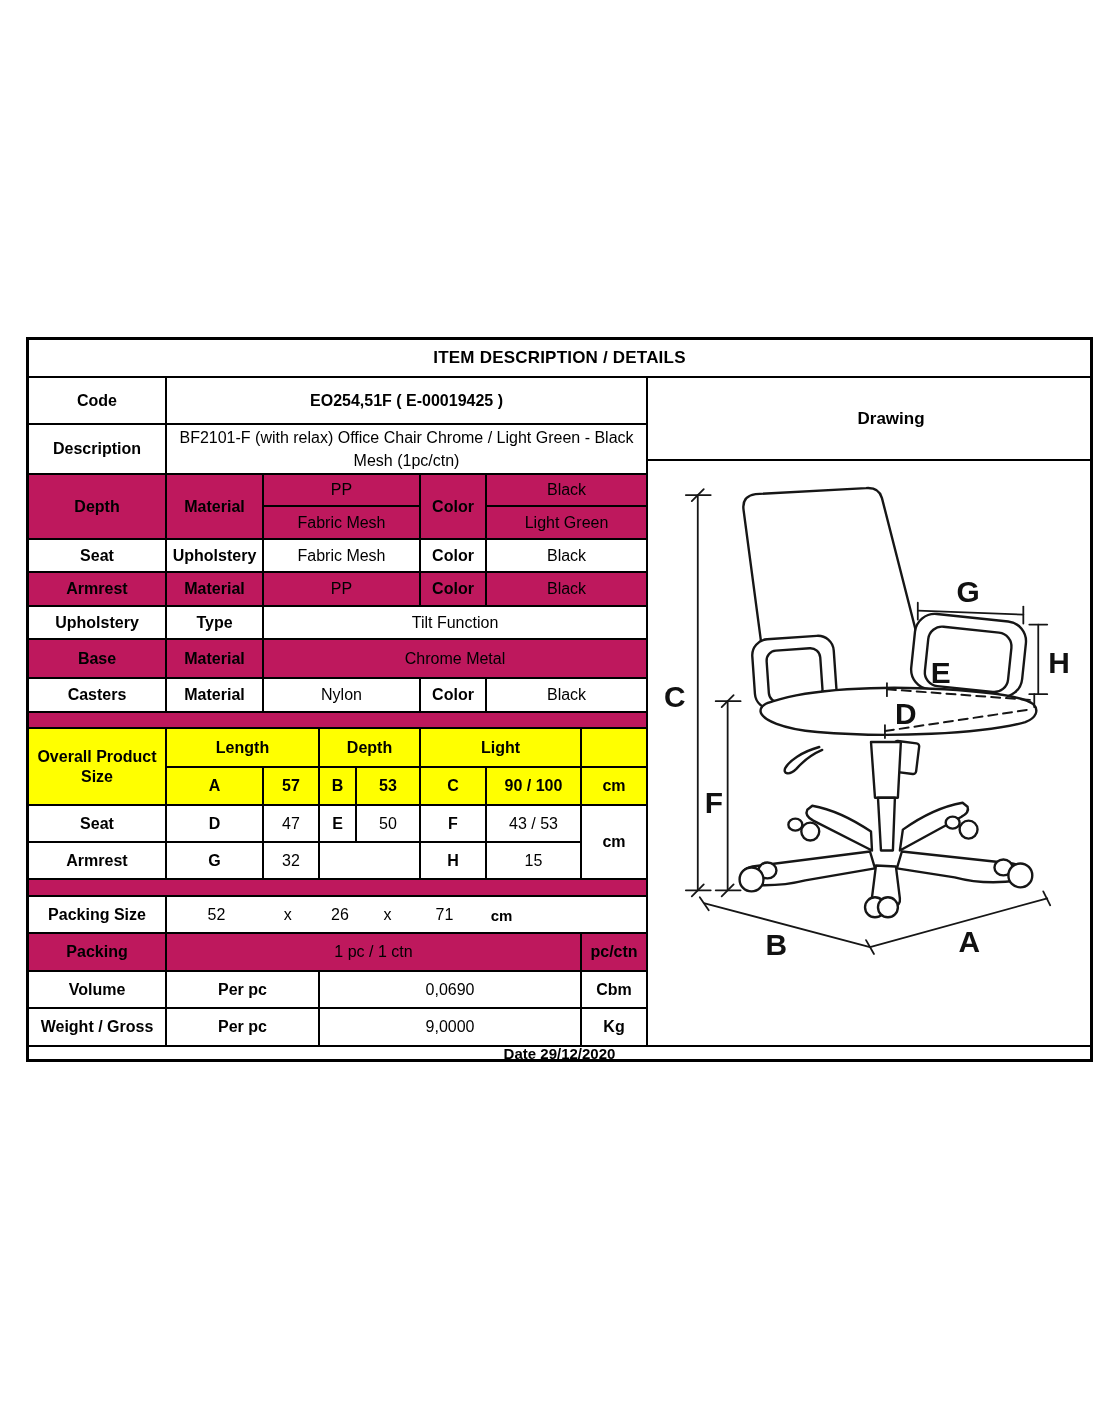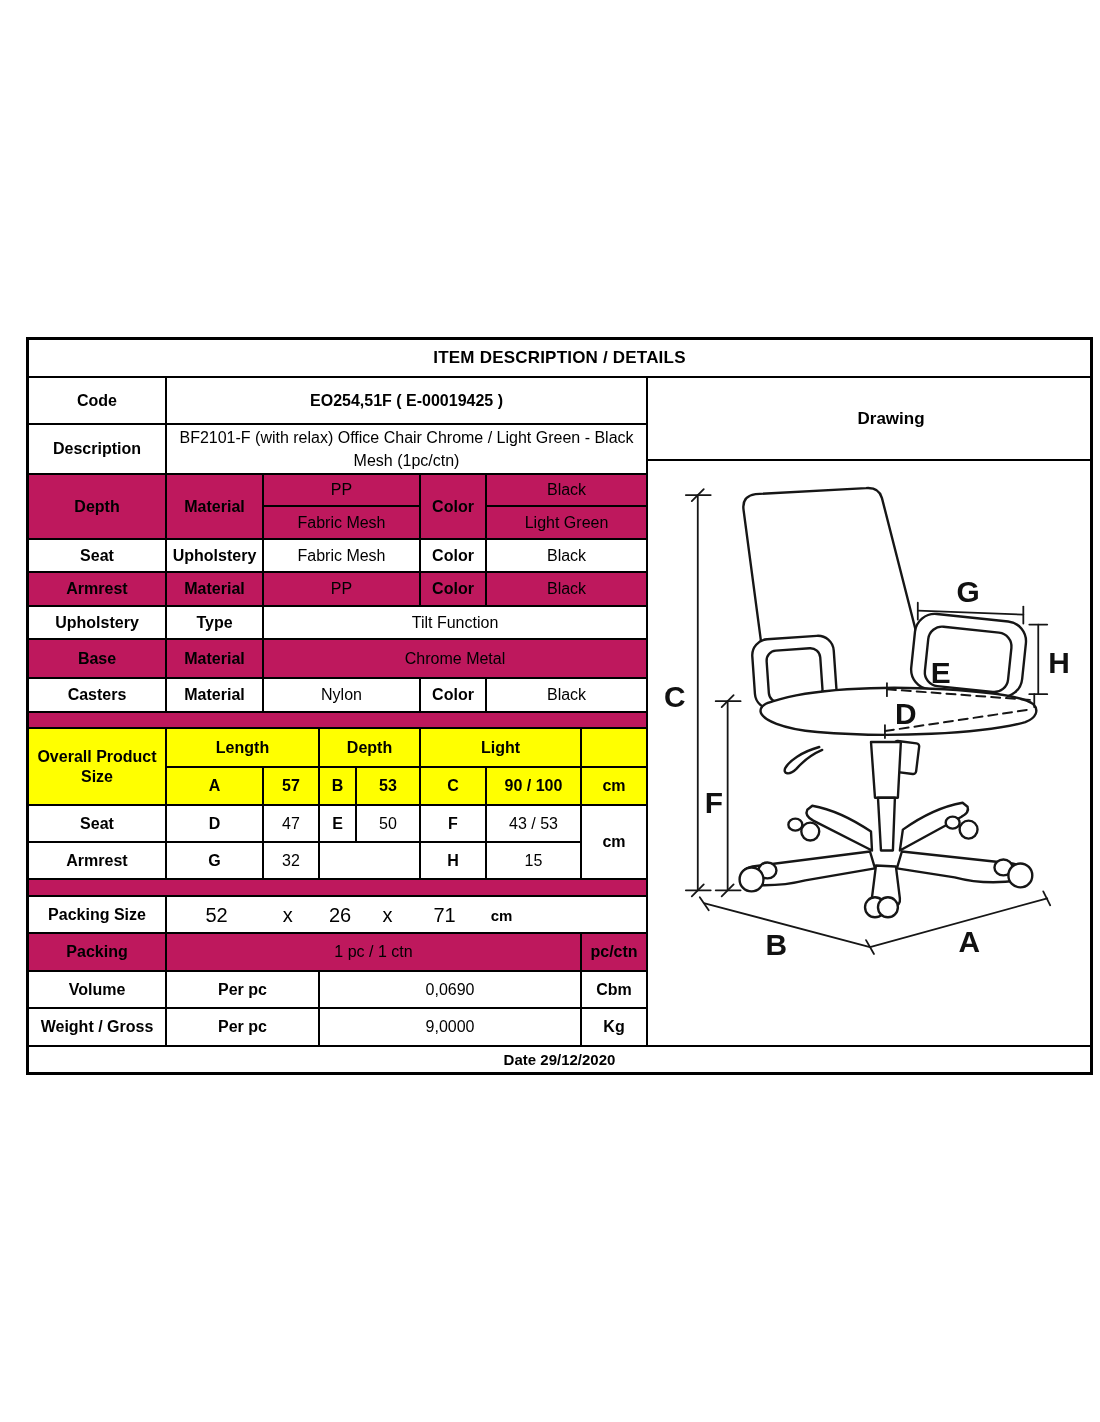--- a/index.html
+++ b/index.html
@@ -31,33 +31,33 @@
   td.b { font-weight: bold; border-radius: 7px; }
   td.unit { text-align: left; font-weight: bold; font-size: 15px; padding-left: 4px; }
   td.thinb { border-bottom-width: 1px; }
   td.thint { border-top-width: 1px; }
   tr.gry td { background: #be185d; }
   tr.yel td { background: #ffff00; font-weight: bold; }
   td.hdrc { text-align: center; font-size: 15px; line-height: 1.25; padding: 0 8px; }
   .packrow { position: relative; width: 100%; height: 33px; }
   .packrow span {
     position: absolute; top: 50%; transform: translate(-50%, -50%);
-    font-size: 20px; white-space: nowrap;
+    font-size: 16px; white-space: nowrap;
   }
   .packrow span.bu { font-weight: bold; font-size: 15px; }
   .drawing-col { flex: 1 1 auto; display: flex; flex-direction: column; border-left: 2px solid #000; }
   .drawing-header {
     height: 83px; border-bottom: 2px solid #000;
     display: flex; align-items: center; justify-content: center;
     font-weight: bold; font-size: 17px; padding-left: 44px;
   }
   .drawing-area { flex: 1; position: relative; overflow: hidden; height: 565px; }
   .drawing-area svg { position: absolute; left: 0; top: 0; }
   .date-row {
-    border-top: 2px solid #000; height: 27px;
+    border-top: 2px solid #000; height: 14px;
     display: flex; align-items: center; justify-content: center;
     font-weight: bold; font-size: 15px;
   }
   .desc-val { font-size: 16px; line-height: 1.45; padding: 2px 14px; }
 </style>
 </head>
 <body>
 
 <div class="doc">
 

